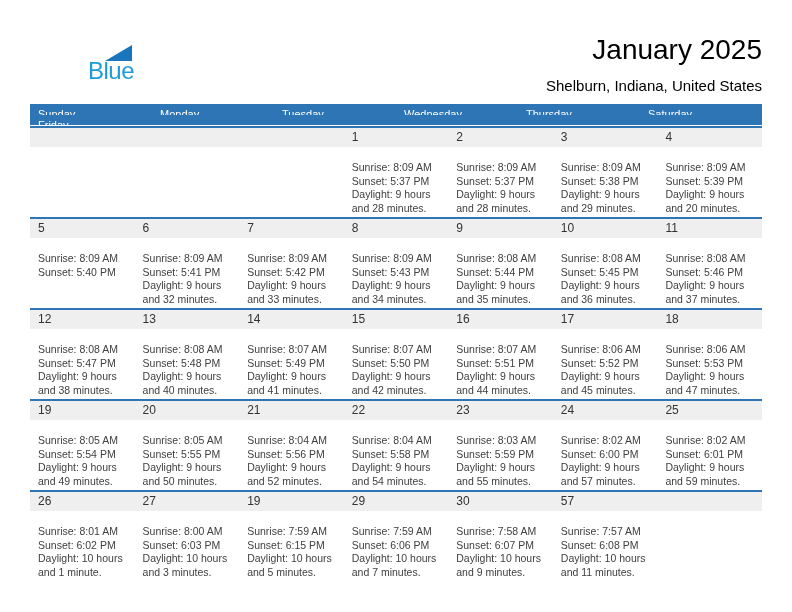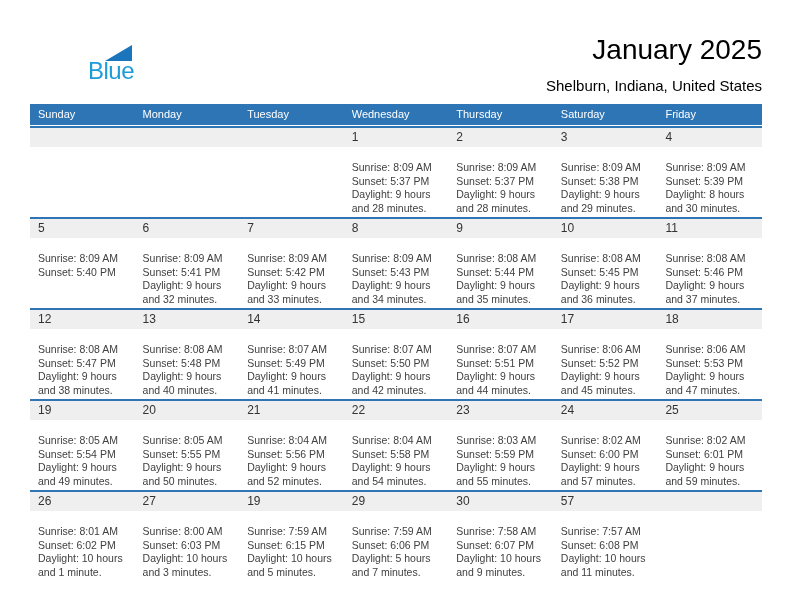--- a/index.html
+++ b/index.html
@@ -18,21 +18,21 @@
     background:var(--logo-triangle,#1B75BC);
     -webkit-clip-path:polygon(100% 0,100% 100%,0 100%);
     clip-path:polygon(100% 0,100% 100%,0 100%);}
   .logo-blue{position:absolute;left:38px;top:17px;font-size:24px;letter-spacing:-0.5px;color:var(--logo-blue,#1E9CD8);margin-left:20px;}
   
   .title{position:absolute;right:30px;top:34px;font-size:28px;color:var(--title-text,#000);white-space:nowrap;}
   .subtitle{position:absolute;right:30px;top:77px;font-size:15px;color:var(--title-text,#000);white-space:nowrap;}
   
   .calendar{position:absolute;left:30px;top:104px;width:732px;}
   .cal-head{
-    display:grid;grid-template-columns:repeat(7,1fr);
+    display:grid;grid-template-columns:repeat(6,1fr);
     background:var(--header-bg,#2E75B6);
     height:21px;margin-bottom:1px;
   }
   .cal-head .wd{
     color:var(--header-text,#fff);
     font-size:11px;line-height:21px;padding-left:8px;
     white-space:nowrap;overflow:hidden;
   }
   .week{
     display:grid;grid-template-columns:repeat(7,1fr);
@@ -92,21 +92,21 @@
             <div>Sunrise: 8:09 AM</div>
             <div>Sunset: 5:38 PM</div>
             <div>Daylight: 9 hours and 29 minutes.</div>
           </div>
         </div>
         <div class="cell">
           <div class="day-num">4</div>
           <div class="day-details">
             <div>Sunrise: 8:09 AM</div>
             <div>Sunset: 5:39 PM</div>
-            <div>Daylight: 8 hours and 30 minutes.</div>
+            <div>Daylight: 9 hours and 20 minutes.</div>
           </div>
         </div>
       </div>
       <div class="week">
         <div class="cell">
           <div class="day-num">5</div>
           <div class="day-details">
             <div>Sunrise: 8:09 AM</div>
             <div>Sunset: 5:40 PM</div>
           </div>
@@ -299,21 +299,21 @@
             <div>Sunrise: 7:59 AM</div>
             <div>Sunset: 6:15 PM</div>
             <div>Daylight: 10 hours and 5 minutes.</div>
           </div>
         </div>
         <div class="cell">
           <div class="day-num">29</div>
           <div class="day-details">
             <div>Sunrise: 7:59 AM</div>
             <div>Sunset: 6:06 PM</div>
-            <div>Daylight: 5 hours and 7 minutes.</div>
+            <div>Daylight: 10 hours and 7 minutes.</div>
           </div>
         </div>
         <div class="cell">
           <div class="day-num">30</div>
           <div class="day-details">
             <div>Sunrise: 7:58 AM</div>
             <div>Sunset: 6:07 PM</div>
             <div>Daylight: 10 hours and 9 minutes.</div>
           </div>
         </div>

